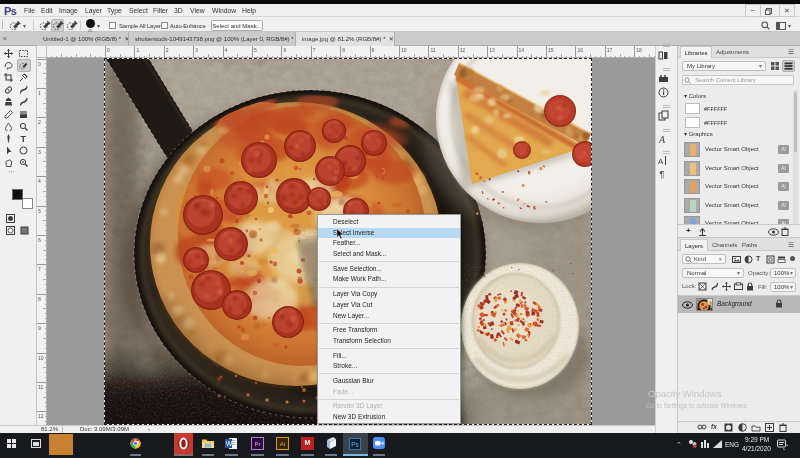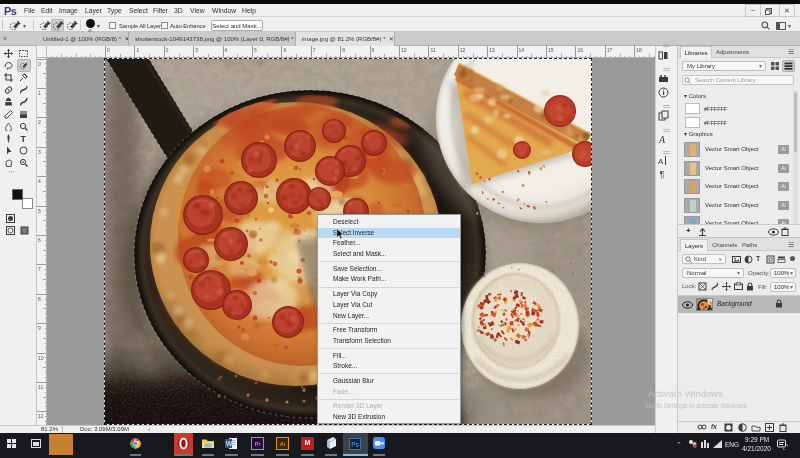--- a/index.html
+++ b/index.html
@@ -1548,21 +1548,21 @@
       <path d="M12 1.5 L17 4.5 L13 6.5 Z" fill="#d89a4e"></path>
     </svg>
   </div>
 <div class="abs" style="left:717px;top:300px;font-size:6.5px;color:#222;font-style:italic;">Background</div>
 <div class="abs" style="left:775px;top:299px;">
     <svg width="8" height="9" viewBox="0 0 8 9">
       <rect x="1" y="4" width="6" height="4.5" fill="#3c3c3c"></rect>
       <path d="M2.2 4 L2.2 2.8 A1.8 1.8 0 0 1 5.8 2.8 L5.8 4" fill="none" stroke="#3c3c3c" stroke-width="1.1"></path>
     </svg>
   </div>
-<div class="abs" style="left:648px;top:388px;font-size:9.5px;color:#c6c6c6;">Activate Windows</div>
+<div class="abs" style="left:648px;top:388px;font-size:9.5px;color:#c6c6c6;">Opacity Windows</div>
 <div class="abs" style="left:646px;top:402px;font-size:6.5px;color:#c2c2c2;">Go to Settings to activate Windows</div>
 <div class="abs" style="left:678px;top:421px;width:122px;height:12px;background:#ececec;border-top:1px solid #cacaca;"></div>
 <div class="abs" style="left:697px;top:423px;">
     <svg width="10" height="8" viewBox="0 0 10 8">
       <circle cx="3" cy="4" r="2" fill="none" stroke="#3c3c3c" stroke-width="1"></circle>
       <circle cx="7" cy="4" r="2" fill="none" stroke="#3c3c3c" stroke-width="1"></circle>
     </svg>
   </div>
 <div class="abs" style="left:711px;top:423px;font-size:6.5px;color:#3c3c3c;font-style:italic;font-weight:bold;">fx</div>
 <div class="abs" style="left:724px;top:423px;">

